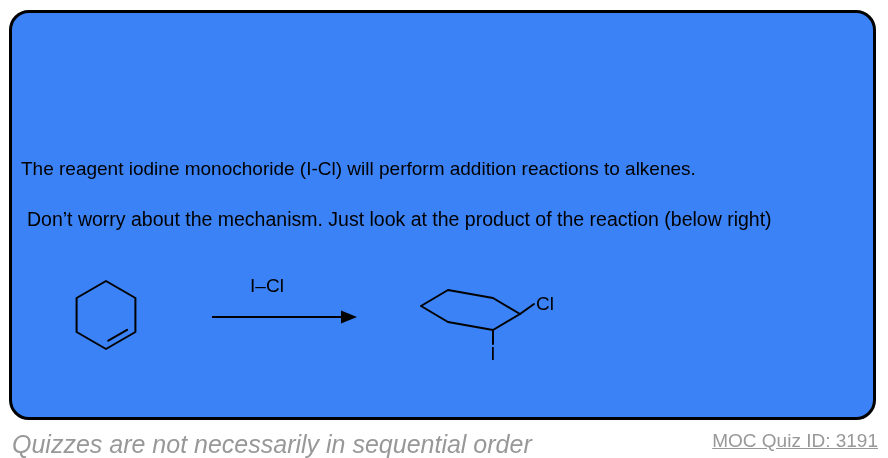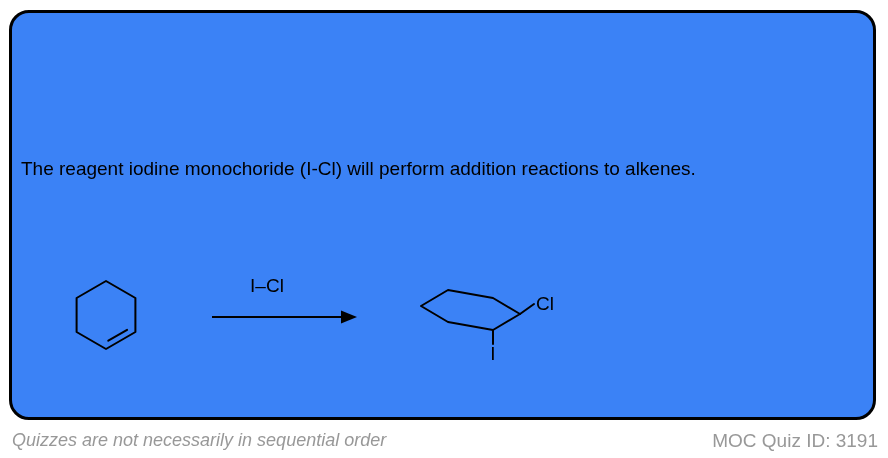--- a/index.html
+++ b/index.html
@@ -56,43 +56,45 @@
   .chair-svg { left: 403px; top: 269px; }
   svg text {
     font-family: "Liberation Sans", sans-serif;
     font-size: 19px;
     fill: #000000;
   }
   .footer-note {
     position: absolute;
     left: 12px;
     top: 430px;
-    font-size: 18px;
+    font-size: 25px;
     font-style: italic;
     color: #989898;
     white-space: nowrap;
   }
   .quiz-id {
     position: absolute;
     right: 10px;
     top: 430px;
     font-size: 19px;
     color: #989898;
     white-space: nowrap;
+    text-decoration: underline;
   }
 </style>
 </head>
 <body>
 
 <div class="page">
 
   <div class="quiz-box">
 
     <div class="intro-line-1">The reagent iodine monochoride (I-Cl) will perform addition reactions to alkenes.</div>
 
+    <div class="intro-line-2">Don’t worry about the mechanism. Just look at the product of the reaction (below right)</div>
 
     <svg class="svg-abs hex-svg" width="72" height="74" viewBox="0 0 72 74">
       <polygon points="36,3 65.4,20 65.4,54 36,71 6.6,54 6.6,20" fill="none" stroke="#000000" stroke-width="2" stroke-linejoin="round"></polygon>
       <line x1="57.1" y1="51.9" x2="38.3" y2="62.7" stroke="#000000" stroke-width="2" stroke-linecap="round"></line>
     </svg>
 
     <svg class="svg-abs arrow-svg" width="150" height="52" viewBox="0 0 150 52">
       <text x="57" y="16" text-anchor="middle">I–Cl</text>
       <line x1="2" y1="41" x2="131" y2="41" stroke="#000000" stroke-width="2.2"></line>
       <polygon points="131,34.5 147,41 131,47.5" fill="#000000"></polygon>

